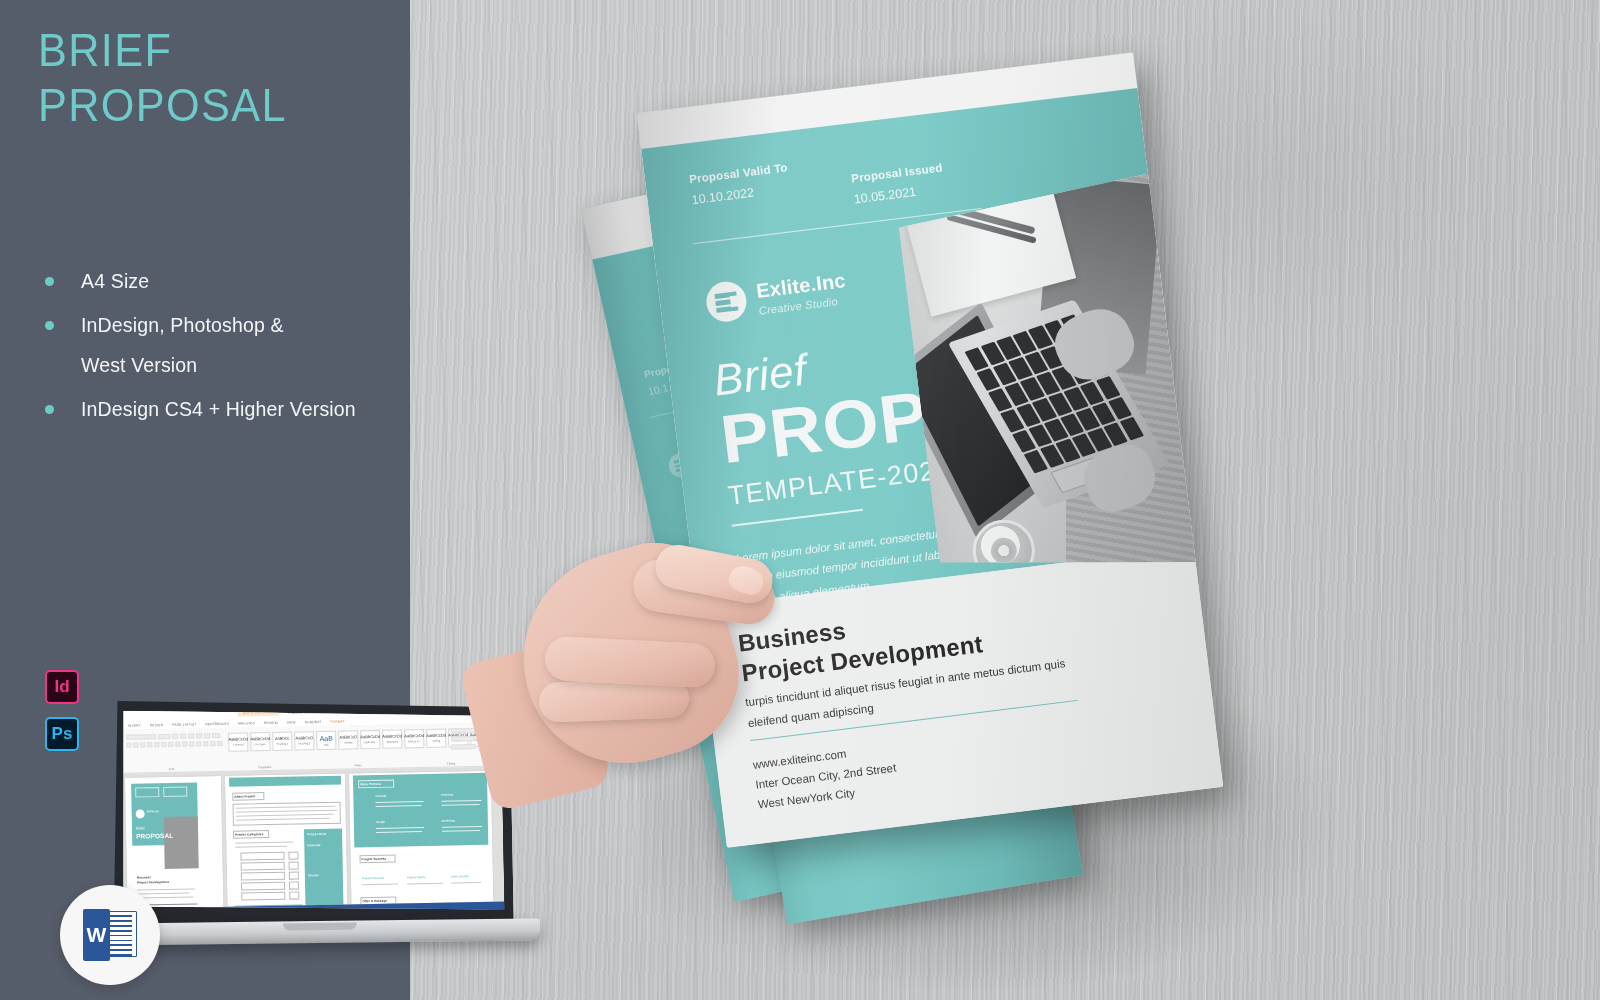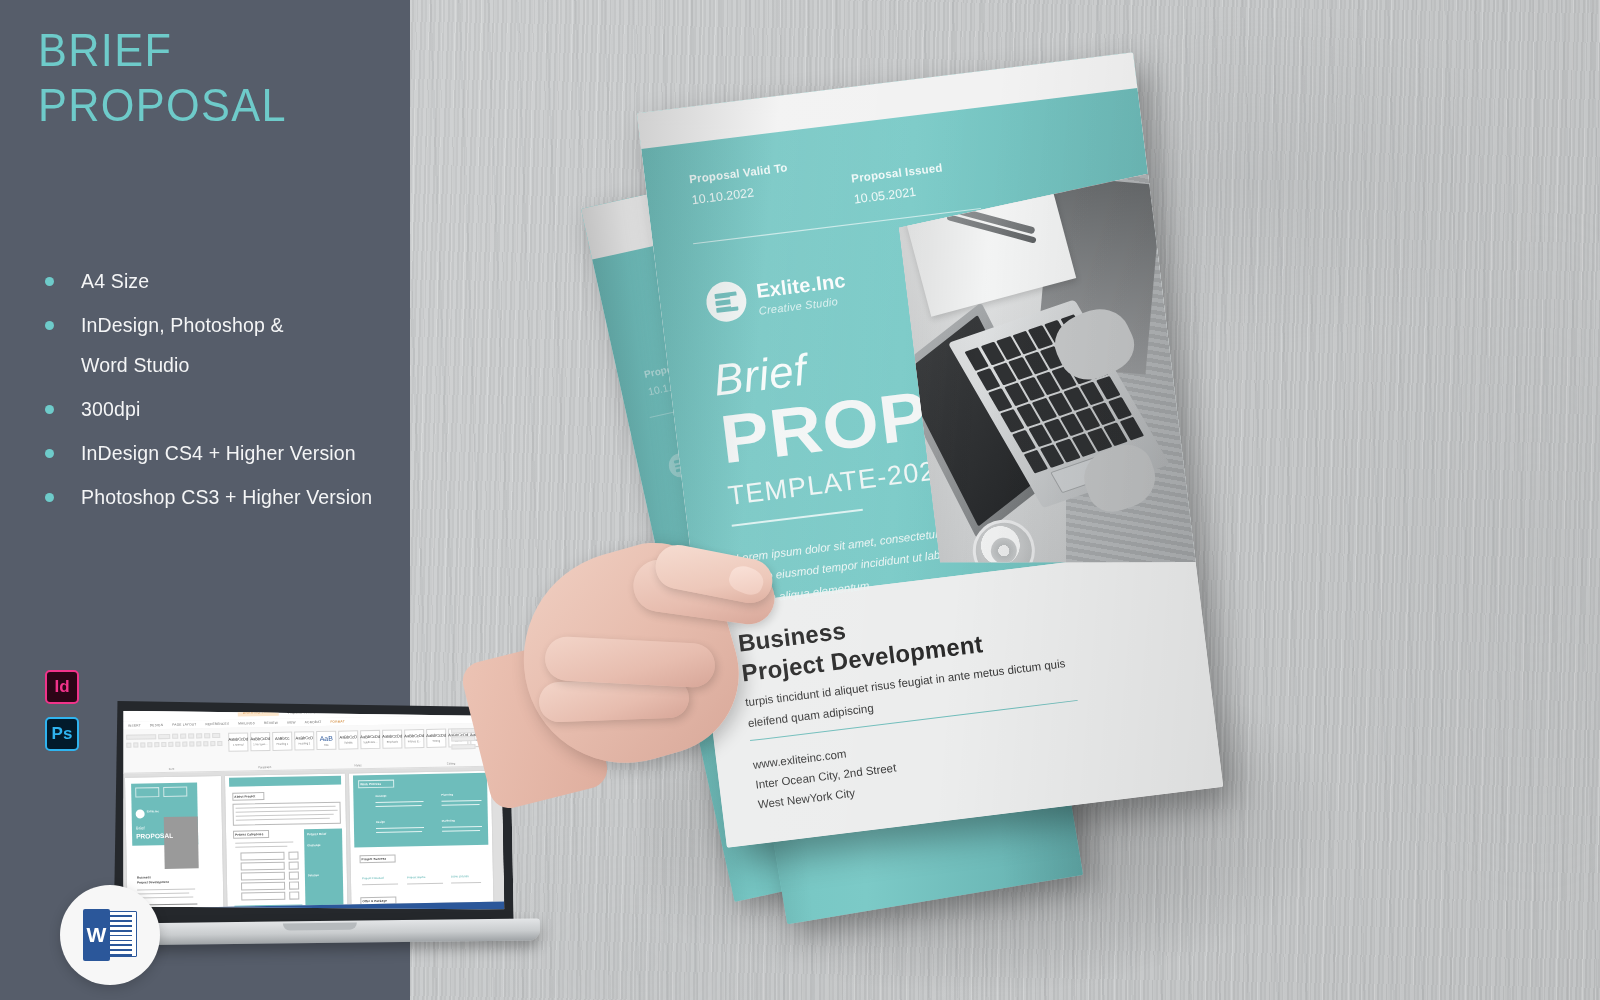--- a/index.html
+++ b/index.html
@@ -664,34 +664,26 @@
 
     <div id="feature-list">
       <div class="feat">
         <span class="dot"></span>
         <span class="feat-txt">A4 Size</span>
       </div>
       <div class="feat">
         <span class="dot"></span>
         <span class="feat-txt">
           <span>InDesign, Photoshop &amp;</span>
-          <span class="l2">Word Studio</span>
+          <span class="l2">West Version</span>
         </span>
-      </div>
-      <div class="feat">
-        <span class="dot"></span>
-        <span class="feat-txt">300dpi</span>
       </div>
       <div class="feat">
         <span class="dot"></span>
         <span class="feat-txt">InDesign CS4 + Higher Version</span>
-      </div>
-      <div class="feat">
-        <span class="dot"></span>
-        <span class="feat-txt">Photoshop CS3 + Higher Version</span>
       </div>
     </div>
 
     <div id="app-badges">
       <div class="badge badge-id">Id</div>
       <div class="badge badge-ps">Ps</div>
     </div>
   </div>
 
   <div id="laptop">

